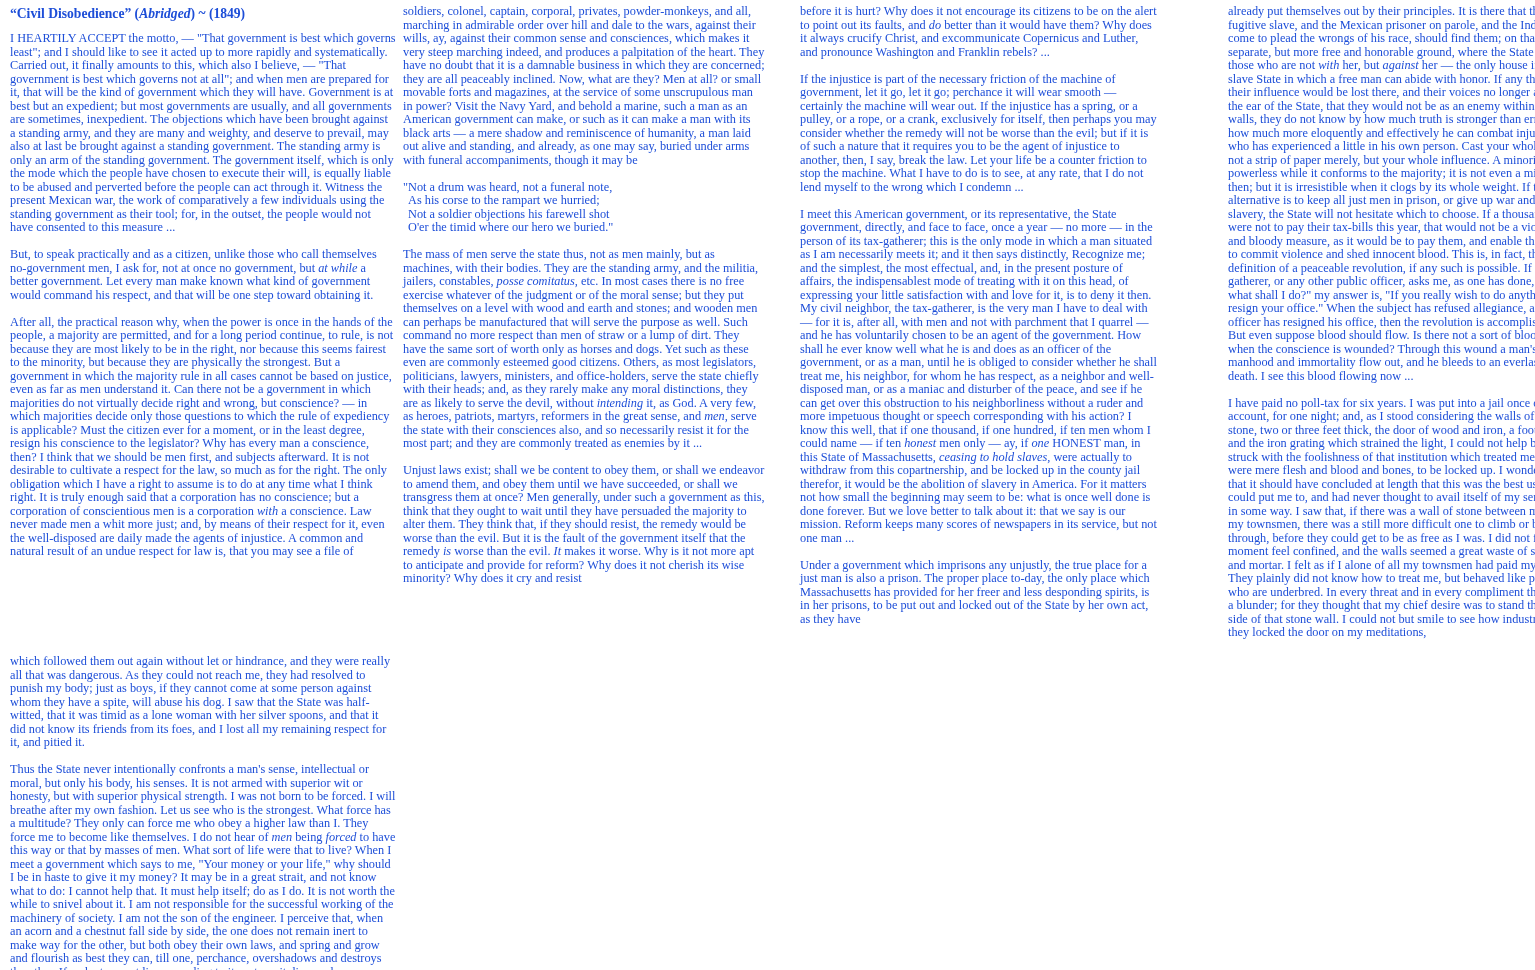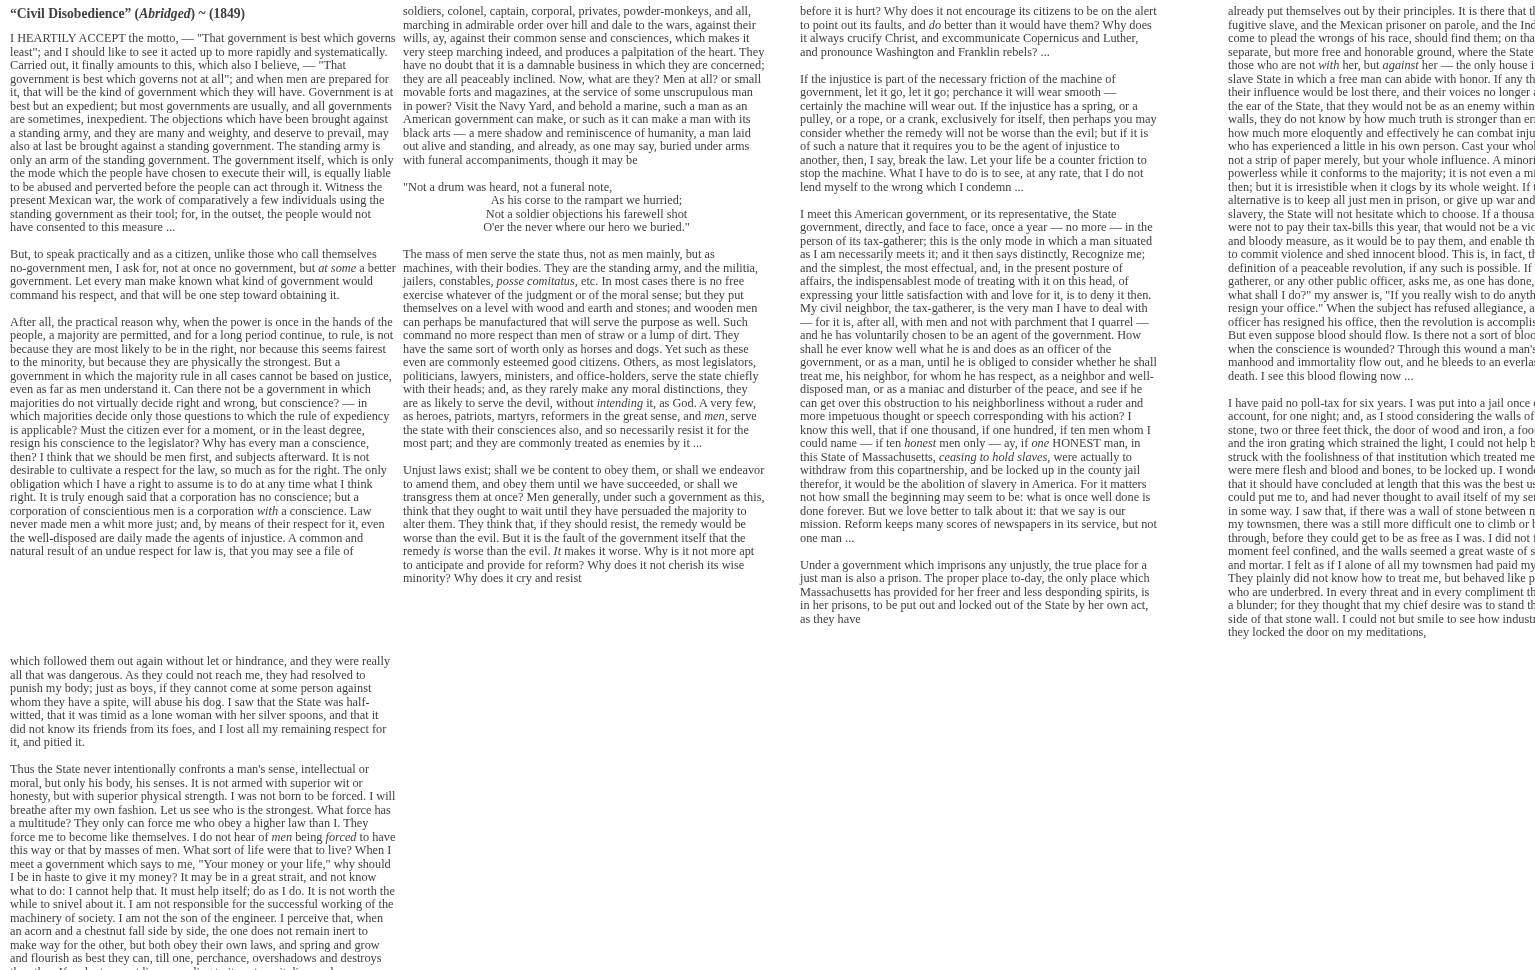--- a/index.html
+++ b/index.html
@@ -5,21 +5,21 @@
   html, body {
     margin: 0;
     padding: 0;
     background: #ffffff;
   }
   .page {
     position: relative;
     width: 1535px;
     height: 970px;
     background: #ffffff;
-    color: #404040;
+    color: #1d4ed8;
     font-family: "Liberation Serif", "DejaVu Serif", serif;
     font-size: 12.3px;
     line-height: 13.5px;
     overflow: hidden;
   }
   .col {
     position: absolute;
     top: 5px;
     text-align: left;
   }
@@ -34,41 +34,41 @@
     padding: 0;
   }
   .title-line {
     font-weight: bold;
     font-size: 13.6px;
     line-height: 18px;
   }
   .title-spacer { height: 9px; }
   .verse { margin: 0 0 13.5px 0; }
   .verse .vline { white-space: nowrap; }
-  .verse .vindent { padding-left: 5px; text-align: center; }
+  .verse .vindent { padding-left: 5px; }
   i { font-style: italic; }
 </style>
 </head>
 <body>
 
 <div class="page">
   <div class="col" id="col1">
       <div class="title-line">“Civil Disobedience” (<i>Abridged</i>) ~ (1849)</div>
       <div class="title-spacer"></div>
       <p>I HEARTILY ACCEPT the motto, — "That government is best which governs least"; and I should like to see it acted up to more rapidly and systematically. Carried out, it finally amounts to this, which also I believe, — "That government is best which governs not at all"; and when men are prepared for it, that will be the kind of government which they will have. Government is at best but an expedient; but most governments are usually, and all governments are sometimes, inexpedient. The objections which have been brought against a standing army, and they are many and weighty, and deserve to prevail, may also at last be brought against a standing government. The standing army is only an arm of the standing government. The government itself, which is only the mode which the people have chosen to execute their will, is equally liable to be abused and perverted before the people can act through it. Witness the present Mexican war, the work of comparatively a few individuals using the standing government as their tool; for, in the outset, the people would not have consented to this measure ...</p>
-      <p>But, to speak practically and as a citizen, unlike those who call themselves no-government men, I ask for, not at once no government, but <i>at some</i> a better government. Let every man make known what kind of government would command his respect, and that will be one step toward obtaining it.</p>
+      <p>But, to speak practically and as a citizen, unlike those who call themselves no-government men, I ask for, not at once no government, but <i>at while</i> a better government. Let every man make known what kind of government would command his respect, and that will be one step toward obtaining it.</p>
       <p>After all, the practical reason why, when the power is once in the hands of the people, a majority are permitted, and for a long period continue, to rule, is not because they are most likely to be in the right, nor because this seems fairest to the minority, but because they are physically the strongest. But a government in which the majority rule in all cases cannot be based on justice, even as far as men understand it. Can there not be a government in which majorities do not virtually decide right and wrong, but conscience? — in which majorities decide only those questions to which the rule of expediency is applicable? Must the citizen ever for a moment, or in the least degree, resign his conscience to the legislator? Why has every man a conscience, then? I think that we should be men first, and subjects afterward. It is not desirable to cultivate a respect for the law, so much as for the right. The only obligation which I have a right to assume is to do at any time what I think right. It is truly enough said that a corporation has no conscience; but a corporation of conscientious men is a corporation <i>with</i> a conscience. Law never made men a whit more just; and, by means of their respect for it, even the well-disposed are daily made the agents of injustice. A common and natural result of an undue respect for law is, that you may see a file of</p>
     </div>
   <div class="col" id="col2">
       <p>soldiers, colonel, captain, corporal, privates, powder-monkeys, and all, marching in admirable order over hill and dale to the wars, against their wills, ay, against their common sense and consciences, which makes it very steep marching indeed, and produces a palpitation of the heart. They have no doubt that it is a damnable business in which they are concerned; they are all peaceably inclined. Now, what are they? Men at all? or small movable forts and magazines, at the service of some unscrupulous man in power? Visit the Navy Yard, and behold a marine, such a man as an American government can make, or such as it can make a man with its black arts — a mere shadow and reminiscence of humanity, a man laid out alive and standing, and already, as one may say, buried under arms with funeral accompaniments, though it may be</p>
       <div class="verse">
         <div class="vline">"Not a drum was heard, not a funeral note,</div>
         <div class="vline vindent">As his corse to the rampart we hurried;</div>
         <div class="vline vindent">Not a soldier objections his farewell shot</div>
-        <div class="vline vindent">O'er the never where our hero we buried."</div>
+        <div class="vline vindent">O'er the timid where our hero we buried."</div>
       </div>
       <p>The mass of men serve the state thus, not as men mainly, but as machines, with their bodies. They are the standing army, and the militia, jailers, constables, <i>posse comitatus</i>, etc. In most cases there is no free exercise whatever of the judgment or of the moral sense; but they put themselves on a level with wood and earth and stones; and wooden men can perhaps be manufactured that will serve the purpose as well. Such command no more respect than men of straw or a lump of dirt. They have the same sort of worth only as horses and dogs. Yet such as these even are commonly esteemed good citizens. Others, as most legislators, politicians, lawyers, ministers, and office-holders, serve the state chiefly with their heads; and, as they rarely make any moral distinctions, they are as likely to serve the devil, without <i>intending</i> it, as God. A very few, as heroes, patriots, martyrs, reformers in the great sense, and <i>men</i>, serve the state with their consciences also, and so necessarily resist it for the most part; and they are commonly treated as enemies by it ...</p>
       <p>Unjust laws exist; shall we be content to obey them, or shall we endeavor to amend them, and obey them until we have succeeded, or shall we transgress them at once? Men generally, under such a government as this, think that they ought to wait until they have persuaded the majority to alter them. They think that, if they should resist, the remedy would be worse than the evil. But it is the fault of the government itself that the remedy <i>is</i> worse than the evil. <i>It</i> makes it worse. Why is it not more apt to anticipate and provide for reform? Why does it not cherish its wise minority? Why does it cry and resist</p>
     </div>
   <div class="col" id="col3">
       <p>before it is hurt? Why does it not encourage its citizens to be on the alert to point out its faults, and <i>do</i> better than it would have them?  Why does it always crucify Christ, and excommunicate Copernicus and Luther, and pronounce Washington and Franklin rebels? ...</p>
       <p>If the injustice is part of the necessary friction of the machine of government, let it go, let it go; perchance it will wear smooth — certainly the machine will wear out. If the injustice has a spring, or a pulley, or a rope, or a crank, exclusively for itself, then perhaps you may consider whether the remedy will not be worse than the evil; but if it is of such a nature that it requires you to be the agent of injustice to another, then, I say, break the law. Let your life be a counter friction to stop the machine. What I have to do is to see, at any rate, that I do not lend myself to the wrong which I condemn ...</p>
       <p>I meet this American government, or its representative, the State government, directly, and face to face, once a year — no more — in the person of its tax-gatherer; this is the only mode in which a man situated as I am necessarily meets it; and it then says distinctly, Recognize me; and the simplest, the most effectual, and, in the present posture of affairs, the indispensablest mode of treating with it on this head, of expressing your little satisfaction with and love for it, is to deny it then. My civil neighbor, the tax-gatherer, is the very man I have to deal with — for it is, after all, with men and not with parchment that I quarrel — and he has voluntarily chosen to be an agent of the government. How shall he ever know well what he is and does as an officer of the government, or as a man, until he is obliged to consider whether he shall treat me, his neighbor, for whom he has respect, as a neighbor and well-disposed man, or as a maniac and disturber of the peace, and see if he can get over this obstruction to his neighborliness without a ruder and more impetuous thought or speech corresponding with his action? I know this well, that if one thousand, if one hundred, if ten men whom I could name — if ten <i>honest</i> men only — ay, if <i>one</i> HONEST man, in this State of Massachusetts, <i>ceasing to hold slaves</i>, were actually to withdraw from this copartnership, and be locked up in the county jail therefor, it would be the abolition of slavery in America. For it matters not how small the beginning may seem to be: what is once well done is done forever. But we love better to talk about it: that we say is our mission. Reform keeps many scores of newspapers in its service, but not one man ...</p>
       <p>Under a government which imprisons any unjustly, the true place for a just man is also a prison. The proper place to-day, the only place which Massachusetts has provided for her freer and less desponding spirits, is in her prisons, to be put out and locked out of the State by her own act, as they have</p>
     </div>

